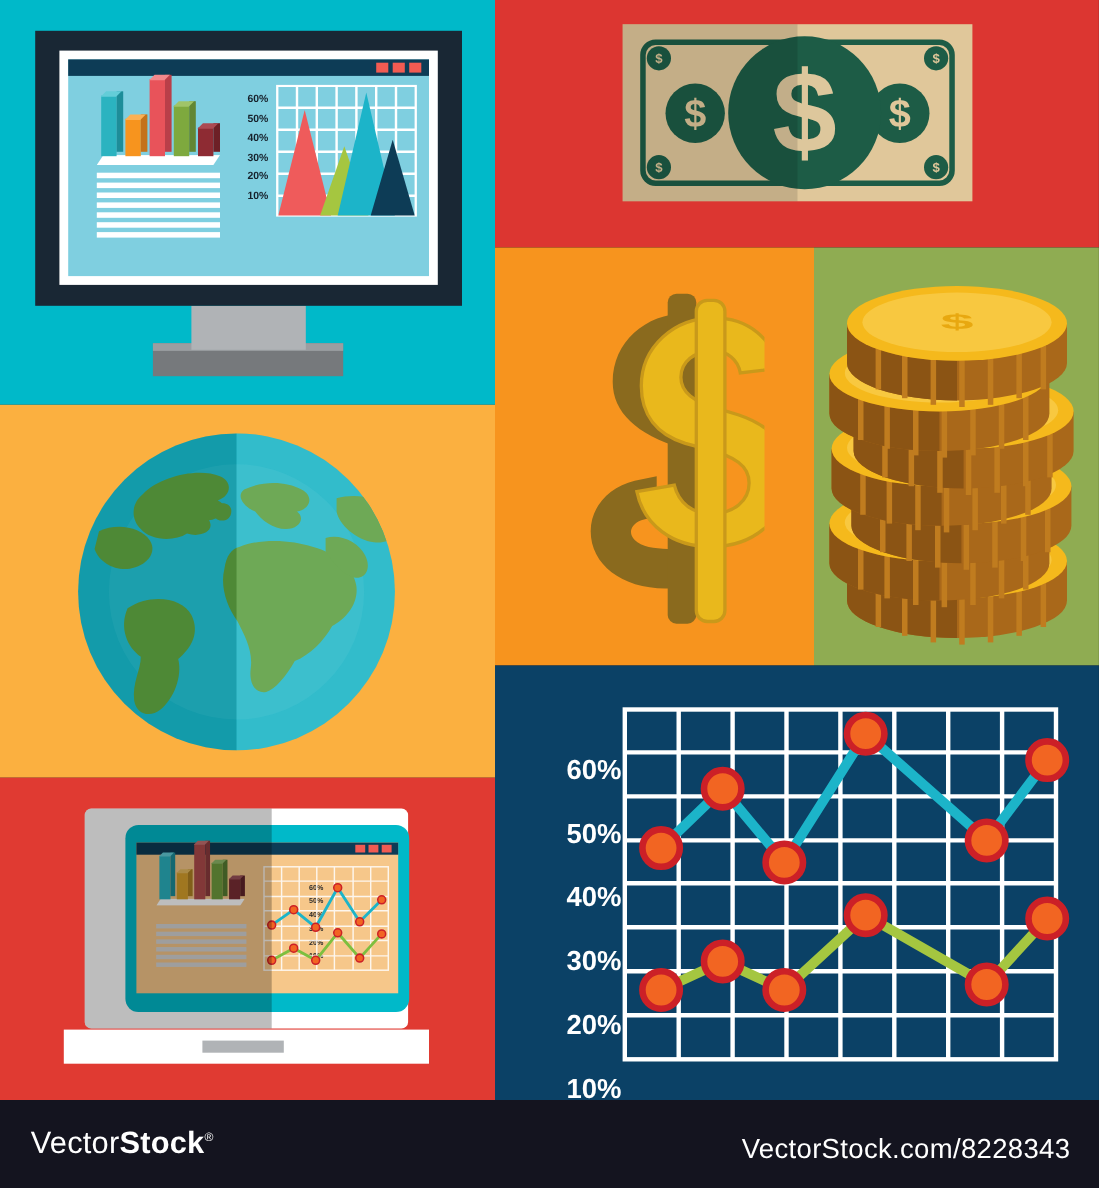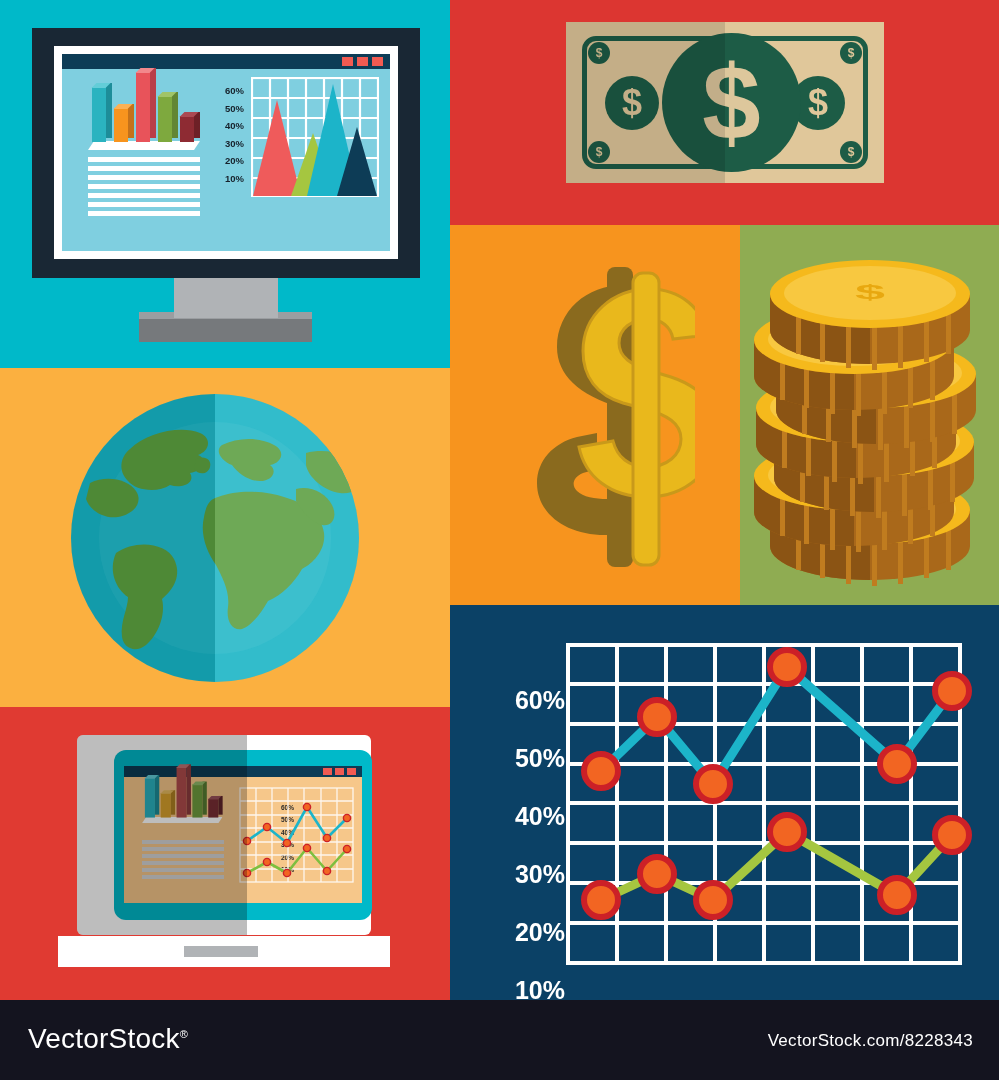--- a/index.html
+++ b/index.html
@@ -13,23 +13,23 @@
   #p-orange {left:0;   top:368px;width:450px; height:339px; background:#fbb040;}
   #p-orange2{left:450px;top:225px;width:290px;height:380px; background:#f7941e;}
   #p-green  {left:740px;top:225px;width:259px;height:380px; background:#8fac52;}
   #p-red-bl {left:0;   top:707px;width:450px; height:293px; background:#e03a32;}
   #p-navy   {left:450px;top:605px;width:549px;height:395px; background:#0b4166;}
   #footer   {left:0;   top:1000px;width:999px;height:80px; background:#14141f;}
 
   
   .fw-logo{position:absolute;left:28px;top:23px;color:#fff;font-size:28px;letter-spacing:.2px;}
   .fw-logo .light{font-weight:300;}
-  .fw-logo .bold{font-weight:400;}
+  .fw-logo .bold{font-weight:700;}
   .fw-logo sup{font-size:11px;vertical-align:super;font-weight:400;}
-  .fw-url{position:absolute;right:26px;top:31px;color:#fff;font-size:17px;letter-spacing:.3px;}
+  .fw-url{position:absolute;right:26px;top:31px;color:#fff;font-size:25px;letter-spacing:.3px;}
 
   
   #monitor{position:absolute;left:32px;top:28px;width:388px;height:320px;}
   .mon-bezel{position:absolute;left:0;top:0;width:388px;height:250px;background:#192734;}
   .mon-white{position:absolute;left:22px;top:18px;width:344px;height:213px;background:#ffffff;}
   .mon-screen{position:absolute;left:30px;top:26px;width:328px;height:197px;background:#7fcfe0;}
   .mon-titlebar{position:absolute;left:0;top:0;width:328px;height:15px;background:#0d3c56;}
   .tb-dots{position:absolute;right:7px;top:3px;display:flex;gap:4px;}
   .tb-dot{width:11px;height:9px;background:#f15b52;}
   .mon-neck{position:absolute;left:142px;top:250px;width:104px;height:40px;background:#b0b3b6;}

